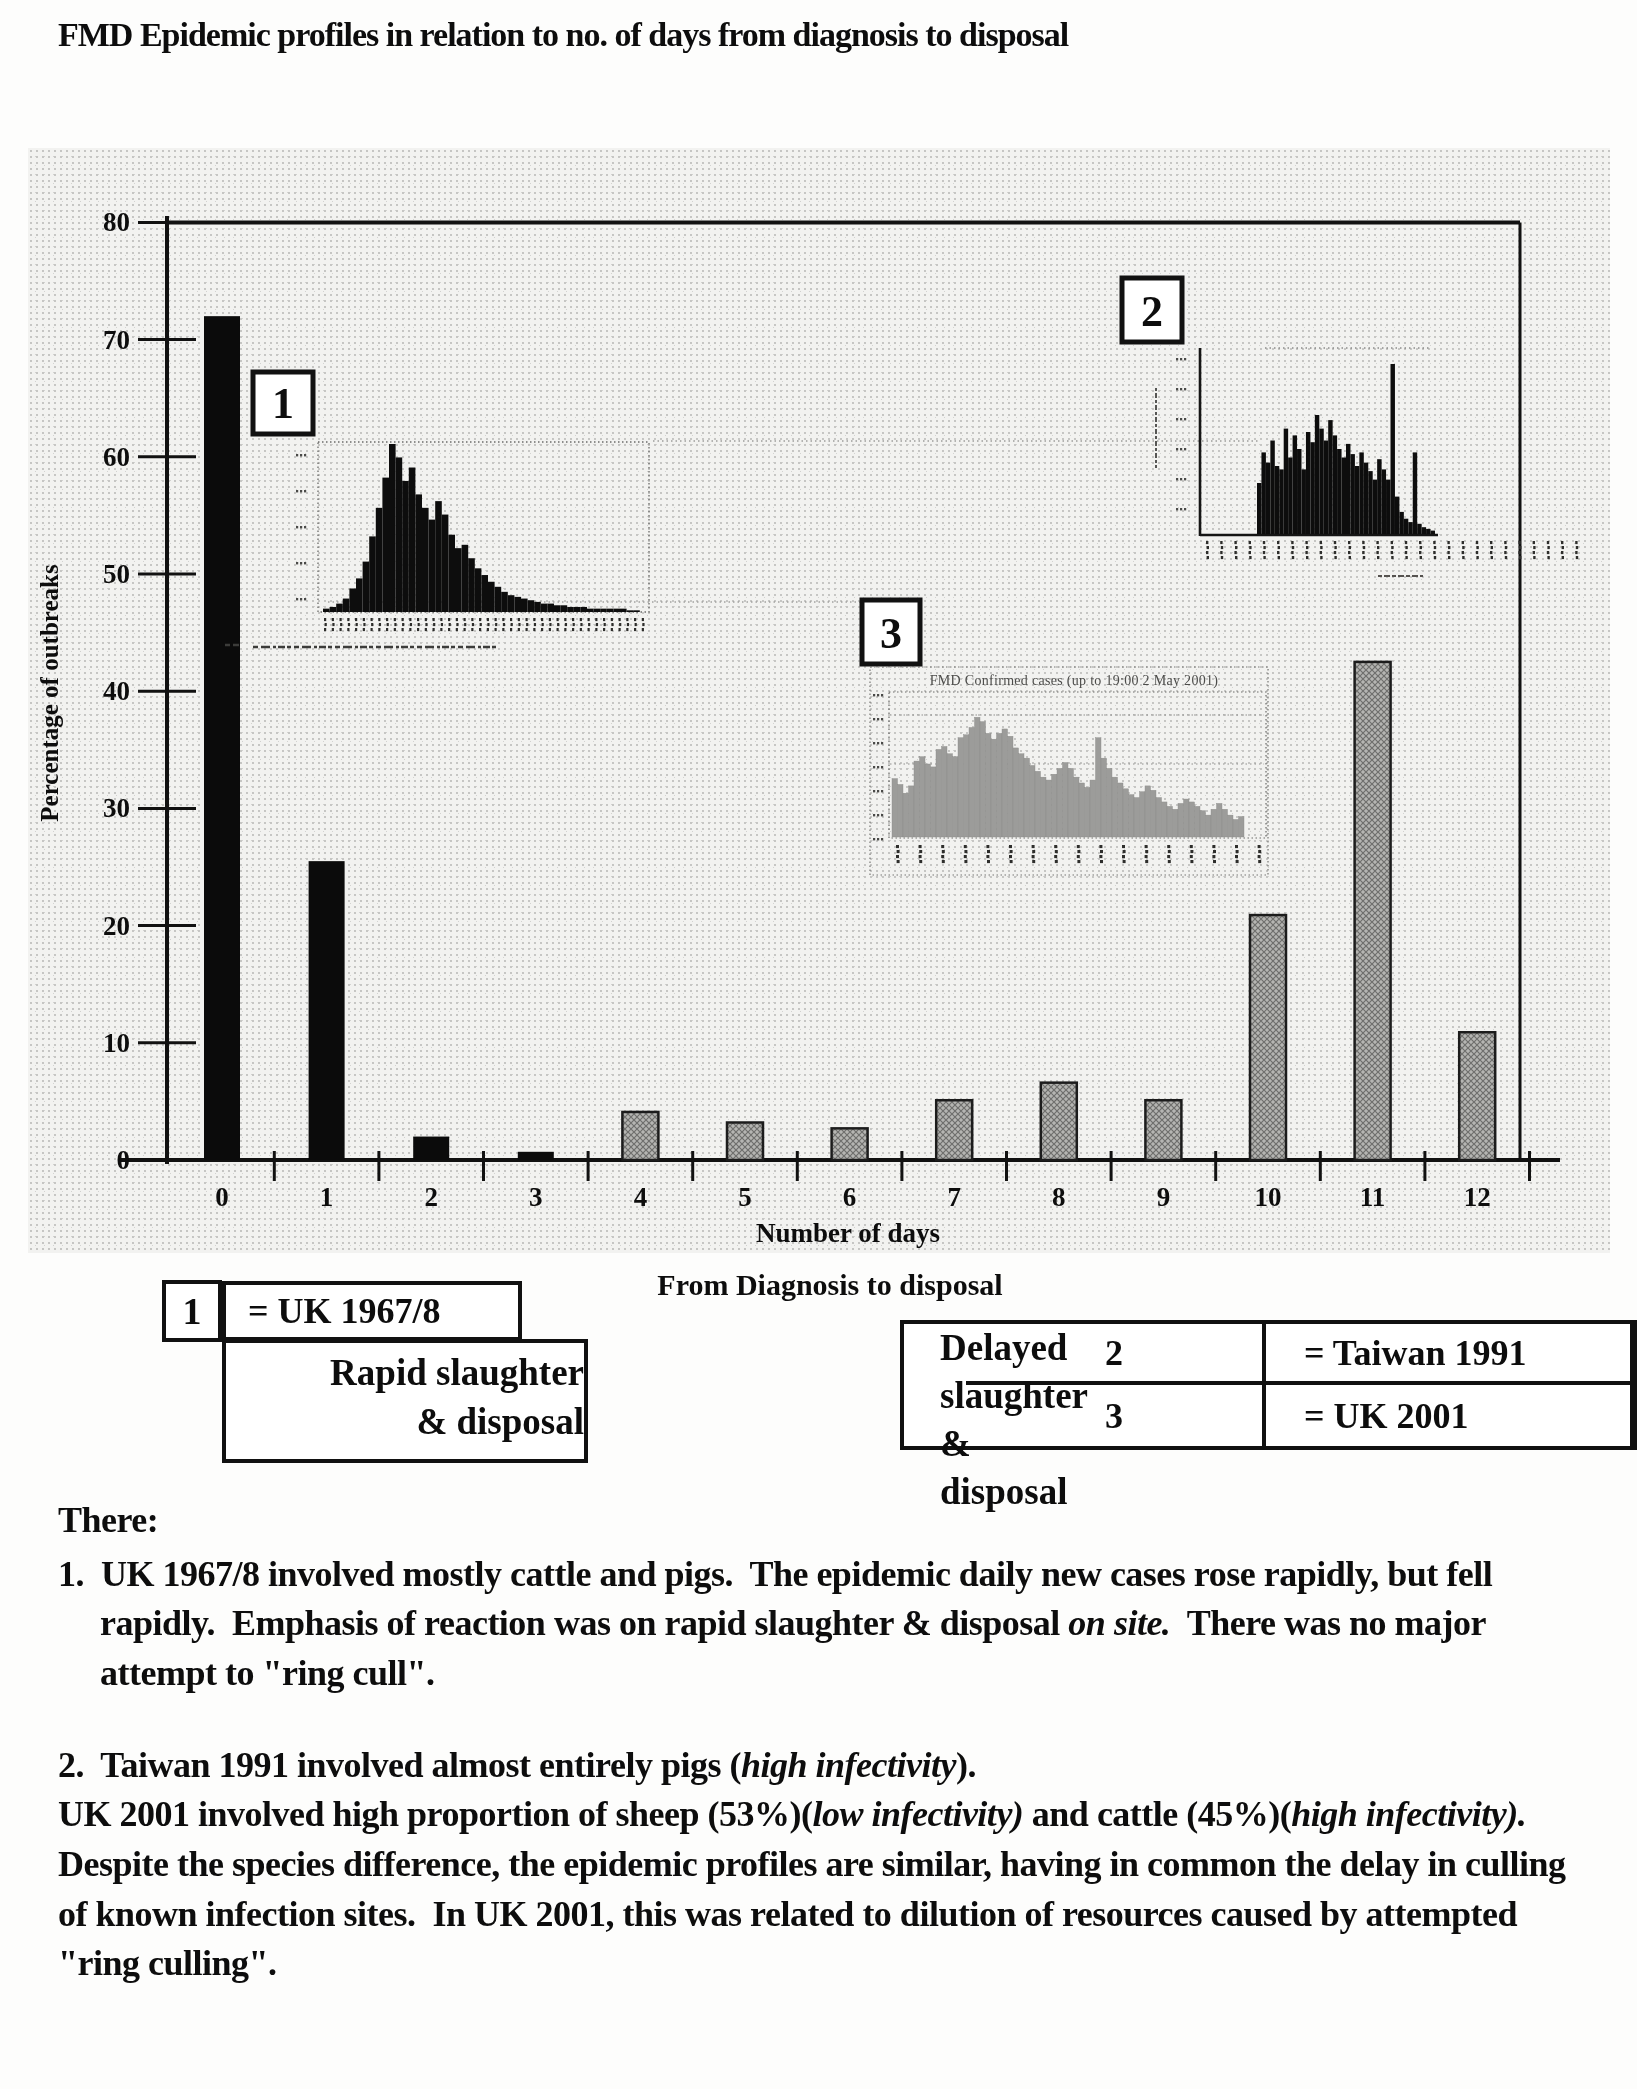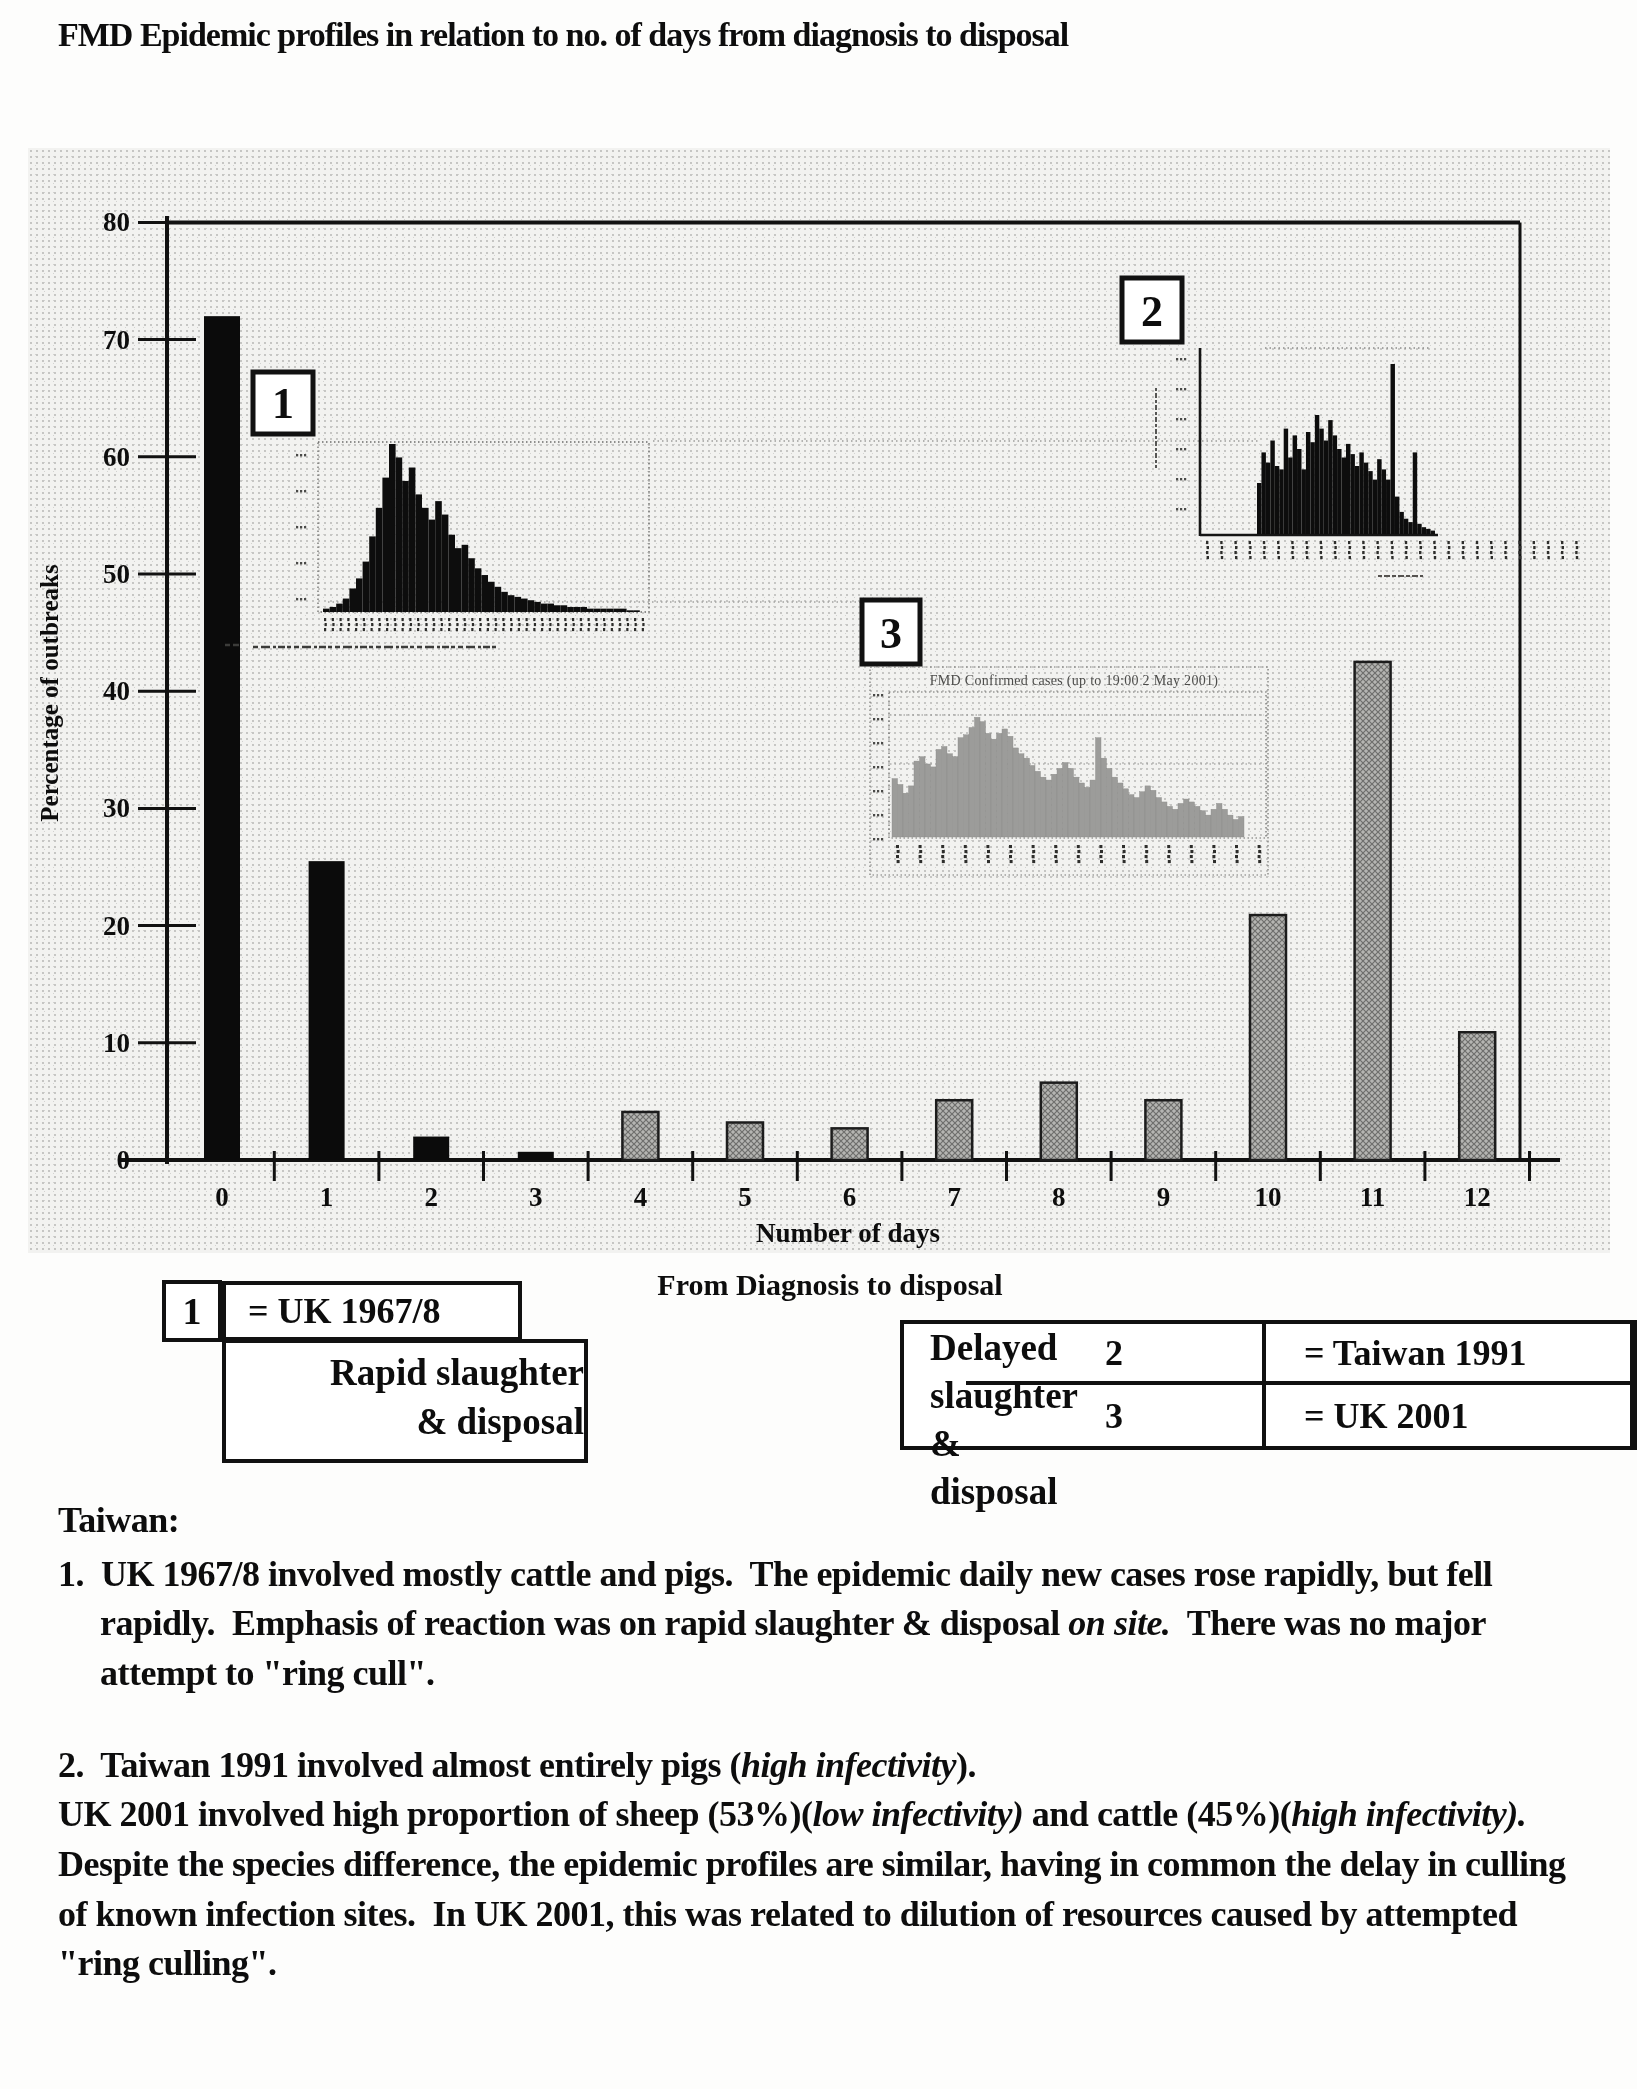--- a/index.html
+++ b/index.html
@@ -26,21 +26,21 @@
   .caption-mid{position:absolute;left:630px;top:1268px;width:400px;text-align:center;
       font-size:30px;font-weight:bold;}
   .legend-right{position:absolute;left:900px;top:1320px;display:grid;
       grid-template-columns:62px 300px 368px;grid-auto-rows:61px;
       border:4px solid #111;background:#fff;font-weight:bold;box-sizing:content-box;}
   .lr-cell{display:flex;align-items:center;font-size:36px;box-sizing:border-box;}
   .lr-num{justify-content:center;border-right:4px solid #111;}
   .lr-label{padding-left:38px;border-right:4px solid #111;}
   .lr-row1{border-bottom:4px solid #111;}
   .lr-desc{grid-row:1/3;flex-direction:column;align-items:flex-start;justify-content:space-between;
-      padding-left:26px;font-size:37px;line-height:1.3;}
+      padding-left:36px;font-size:37px;line-height:1.3;}
   .notes{position:absolute;left:58px;top:1496px;width:1520px;
       font-size:36px;font-weight:bold;letter-spacing:-0.5px;line-height:1.38;}
   .notes p{margin:0;}
   .note-1{padding-left:42px;text-indent:-42px;margin-top:4px !important;}
   .note-2{margin-top:42px !important;}
   .it{font-style:italic;}
 </style>
 </head>
 <body>
 
@@ -672,18 +672,18 @@
     <div class="lr-cell lr-label lr-row1">= Taiwan 1991</div>
     <div class="lr-cell lr-desc">
       <span>Delayed slaughter</span>
       <span>&amp; disposal</span>
     </div>
     <div class="lr-cell lr-num">3</div>
     <div class="lr-cell lr-label">= UK 2001</div>
   </div>
 
   <div class="notes">
-    <p>Taiwan:</p>
+    <p>There:</p>
     <p class="note-1"><span>1.&nbsp; UK 1967/8 involved mostly cattle and pigs.&nbsp; The epidemic daily new cases rose rapidly, but fell rapidly.&nbsp; Emphasis of reaction was on rapid slaughter &amp; disposal </span><span class="it">on site.</span><span>&nbsp; There was no major attempt to "ring cull".</span></p>
     <p class="note-2"><span>2.&nbsp; Taiwan 1991 involved almost entirely pigs (</span><span class="it">high infectivity</span><span>).</span><br><span>UK 2001 involved high proportion of sheep (53%)(</span><span class="it">low infectivity)</span><span> and cattle (45%)(</span><span class="it">high infectivity).</span><span>&nbsp; Despite the species difference, the epidemic profiles are similar, having in common the delay in culling of known infection sites.&nbsp; In UK 2001, this was related to dilution of resources caused by attempted "ring culling".</span></p>
   </div>
 
 </div>
 
 </body></html>

